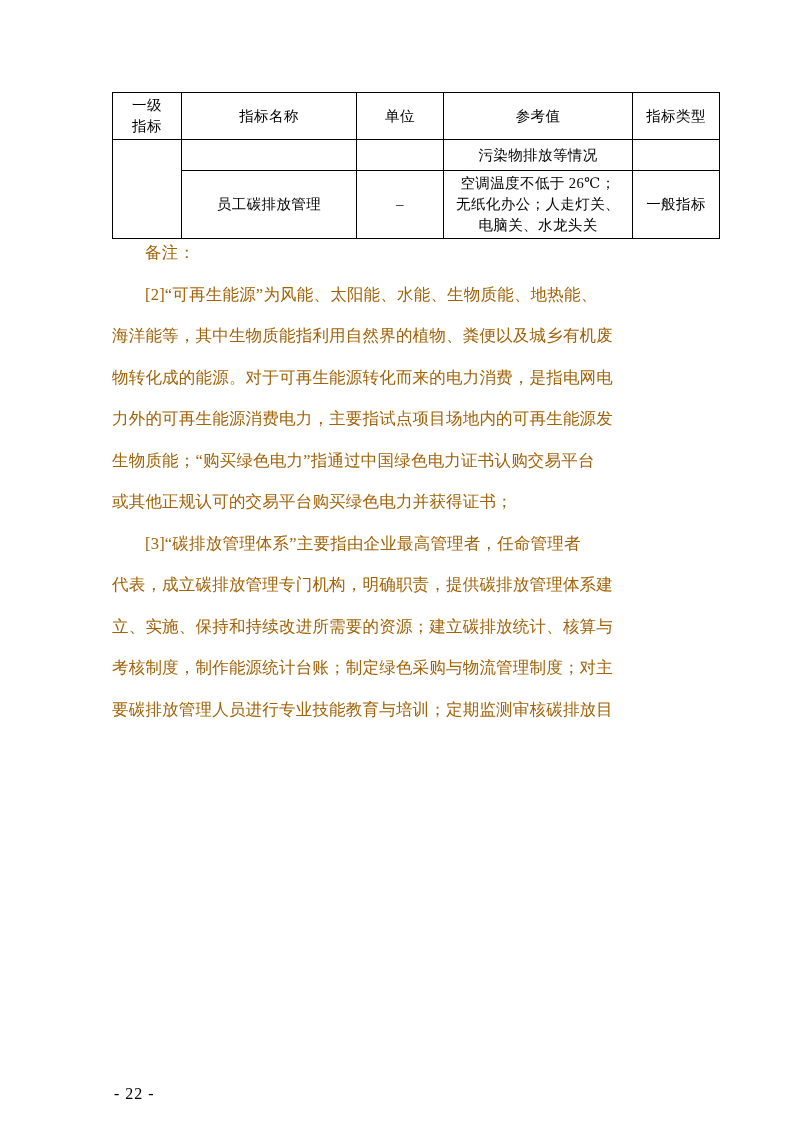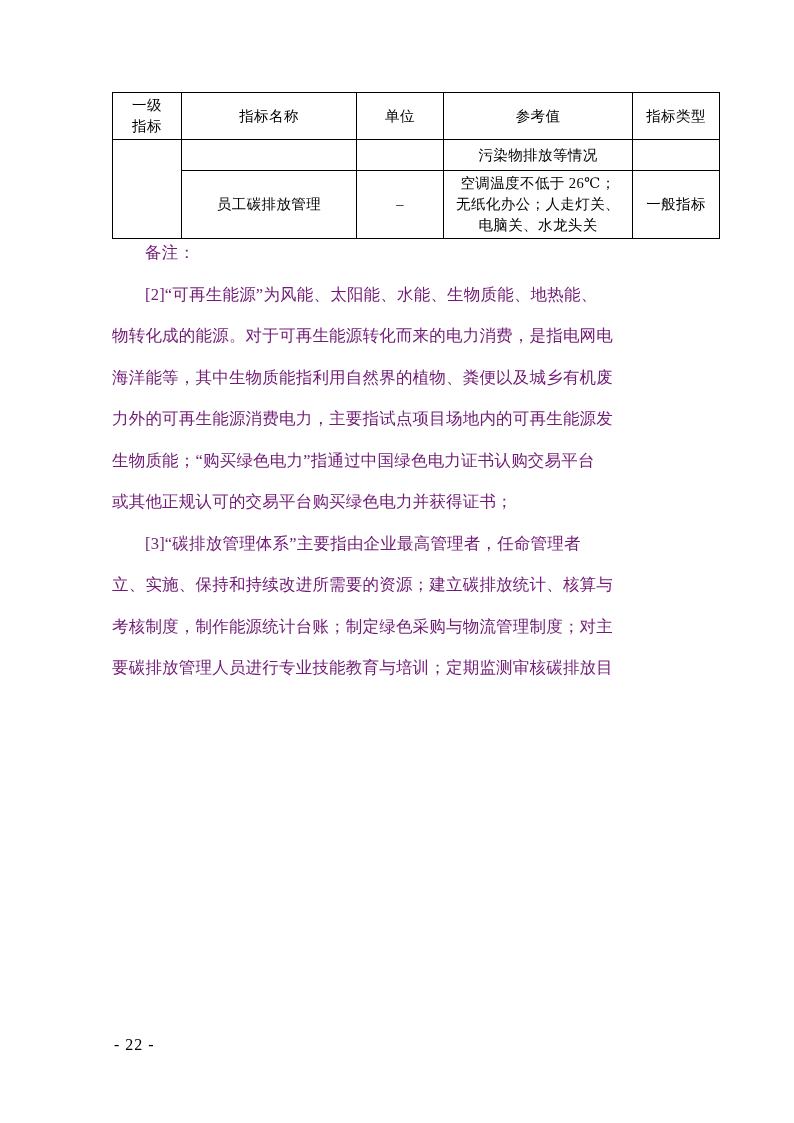--- a/index.html
+++ b/index.html
@@ -71,29 +71,29 @@
     margin: 0 0 0 0;
   }
   .line {
     display: block;
     font-family: "Liberation Serif", "DejaVu Serif", serif;
     font-size: 16.5px;
     line-height: 41.5px;
     height: 41.5px;
     letter-spacing: 0.2px;
     white-space: pre;
-    color: #701a75;
+    color: #a16207;
   }
   .line.indent { padding-left: 33px; }
 
   
   .footer {
     position: absolute;
     left: 114px;
-    top: 1036px;
+    top: 1085px;
     width: 200px;
     font-family: "Liberation Serif", "DejaVu Serif", serif;
     font-size: 16px;
     letter-spacing: 1px;
     color: #000000;
     white-space: pre;
   }
 </style>
 </head>
 <body>
@@ -138,29 +138,30 @@
 
   <div class="body-text">
 
     <div class="para">
       <span class="line indent">备注：</span>
     </div>
 
 
     <div class="para">
       <span class="line indent">[2]“可再生能源”为风能、太阳能、水能、生物质能、地热能、</span>
+      <span class="line">海洋能等，其中生物质能指利用自然界的植物、粪便以及城乡有机废</span>
       <span class="line">物转化成的能源。对于可再生能源转化而来的电力消费，是指电网电</span>
-      <span class="line">海洋能等，其中生物质能指利用自然界的植物、粪便以及城乡有机废</span>
       <span class="line">力外的可再生能源消费电力，主要指试点项目场地内的可再生能源发</span>
       <span class="line">生物质能；“购买绿色电力”指通过中国绿色电力证书认购交易平台</span>
       <span class="line">或其他正规认可的交易平台购买绿色电力并获得证书；</span>
     </div>
 
     <div class="para">
       <span class="line indent">[3]“碳排放管理体系”主要指由企业最高管理者，任命管理者</span>
+      <span class="line">代表，成立碳排放管理专门机构，明确职责，提供碳排放管理体系建</span>
       <span class="line">立、实施、保持和持续改进所需要的资源；建立碳排放统计、核算与</span>
       <span class="line">考核制度，制作能源统计台账；制定绿色采购与物流管理制度；对主</span>
       <span class="line">要碳排放管理人员进行专业技能教育与培训；定期监测审核碳排放目</span>
     </div>
 
   </div>
 
   <div class="footer">- 22 -</div>
 
 </div>

